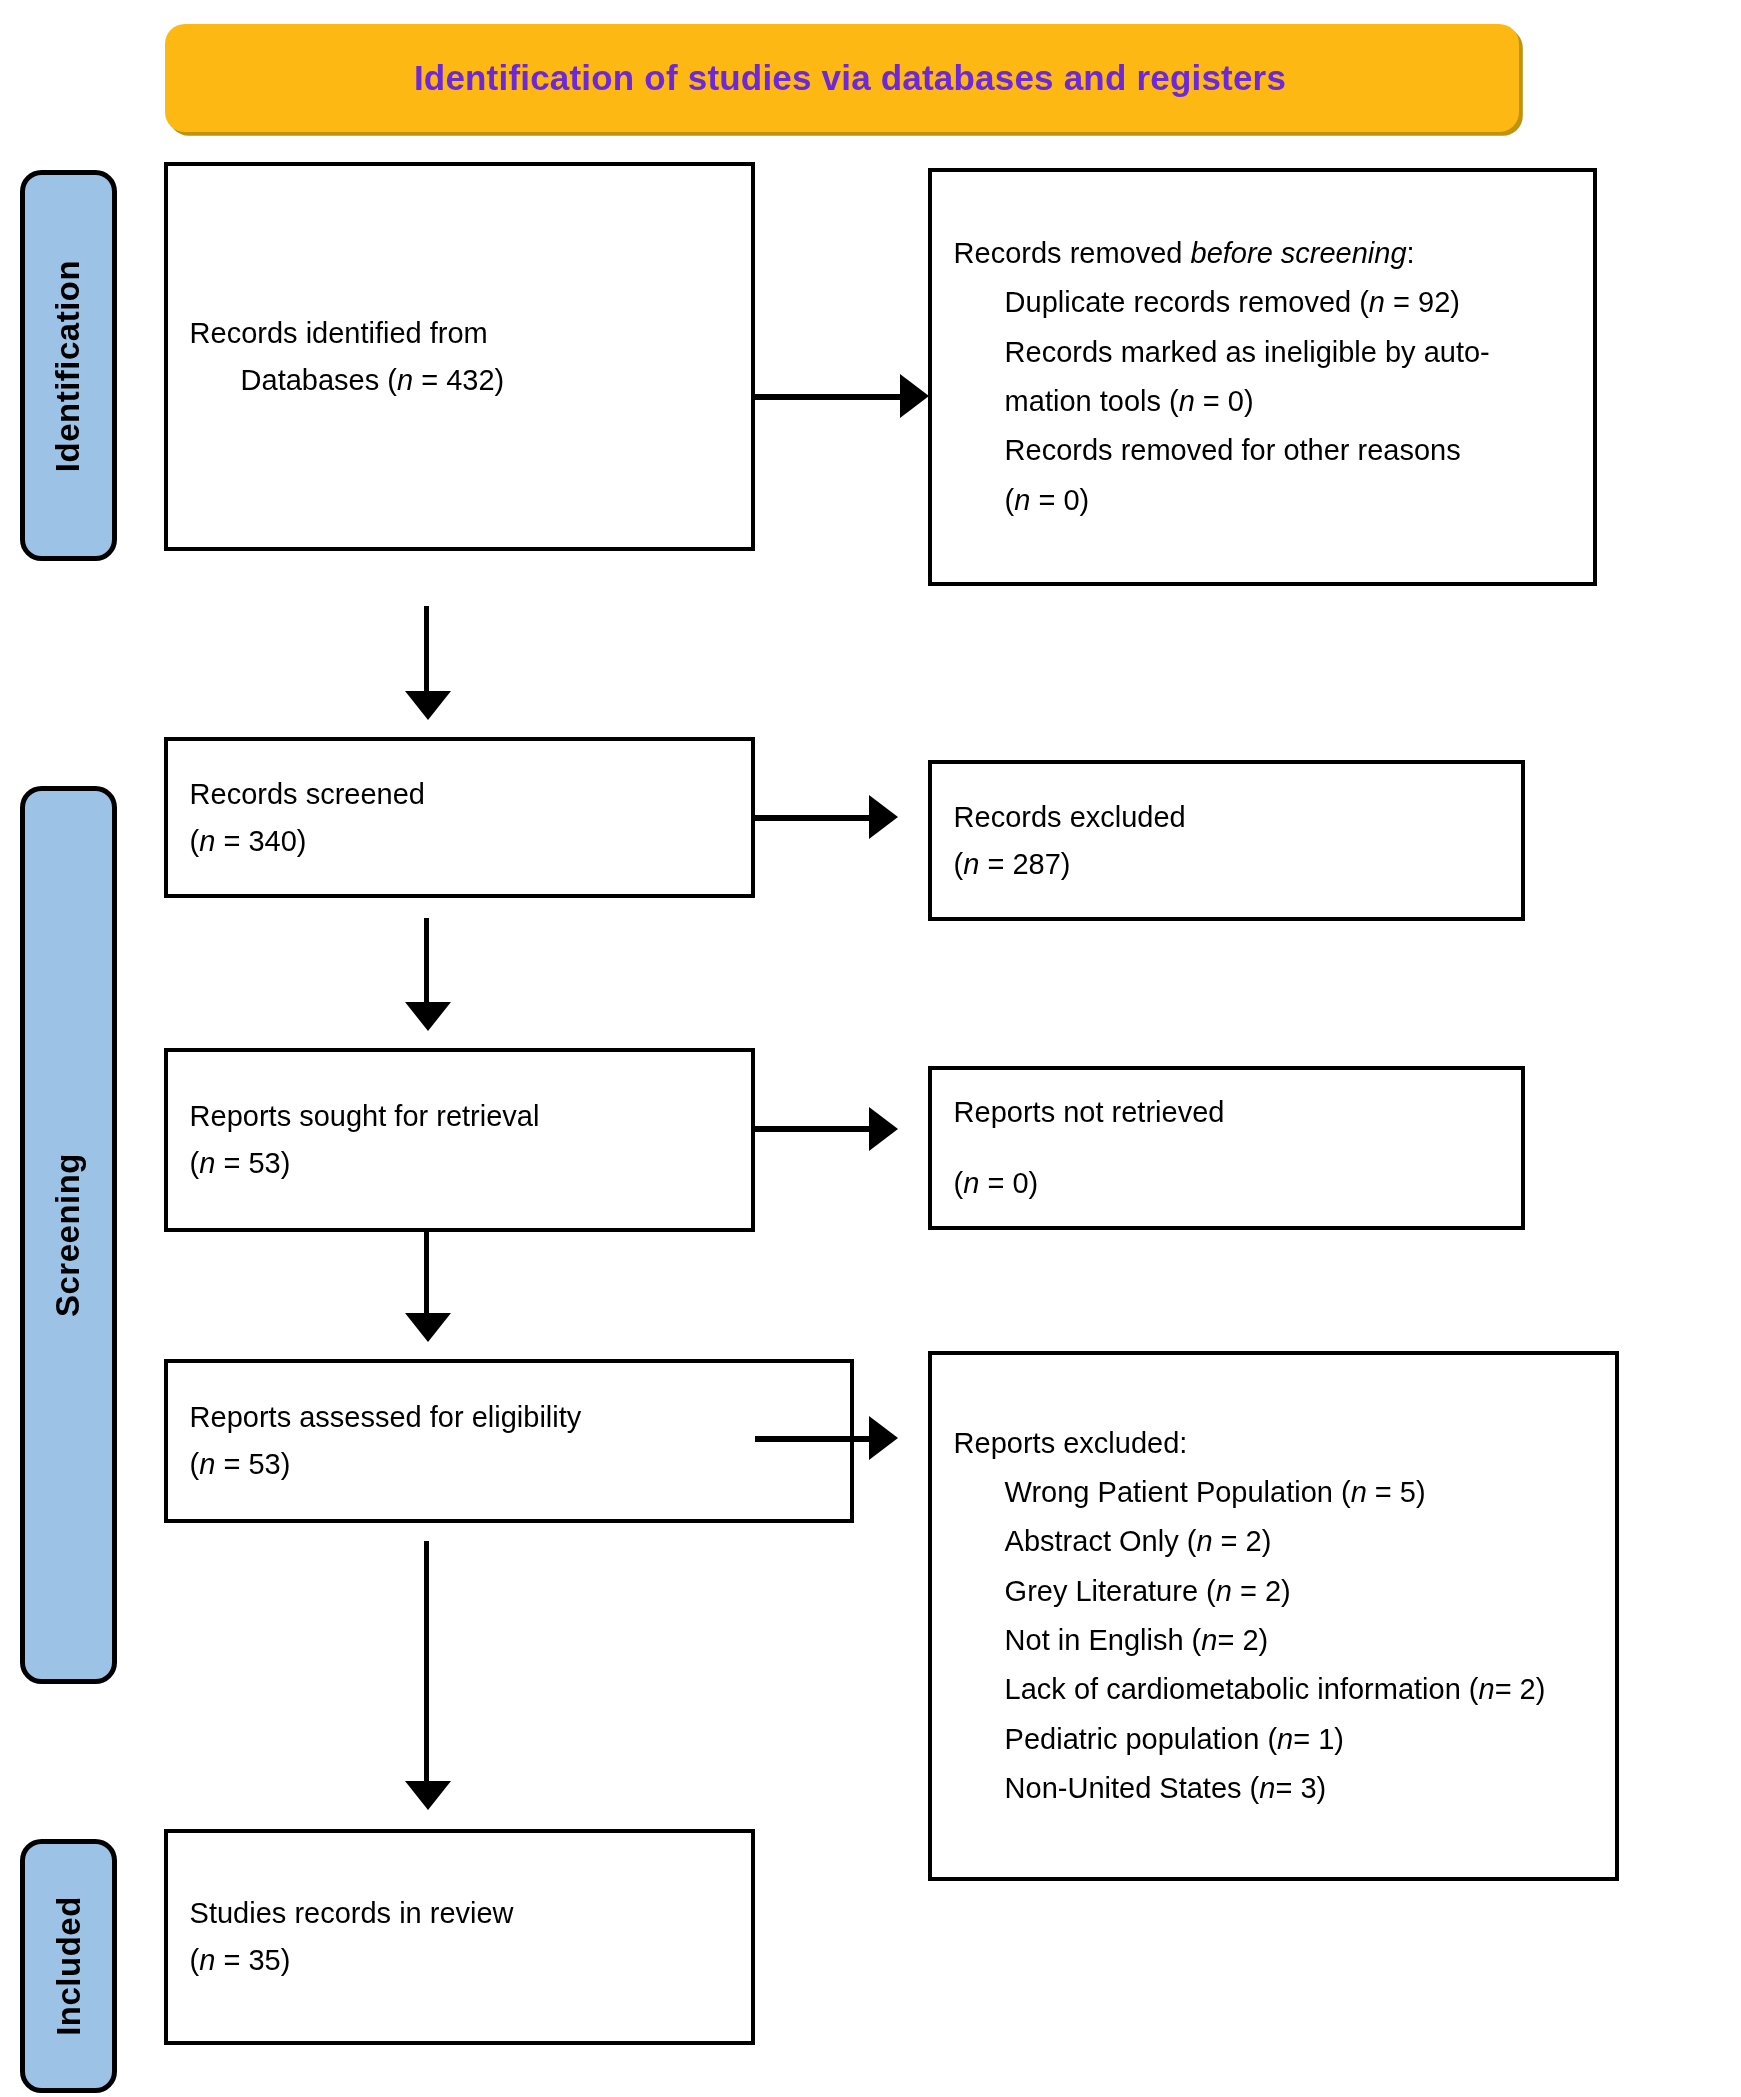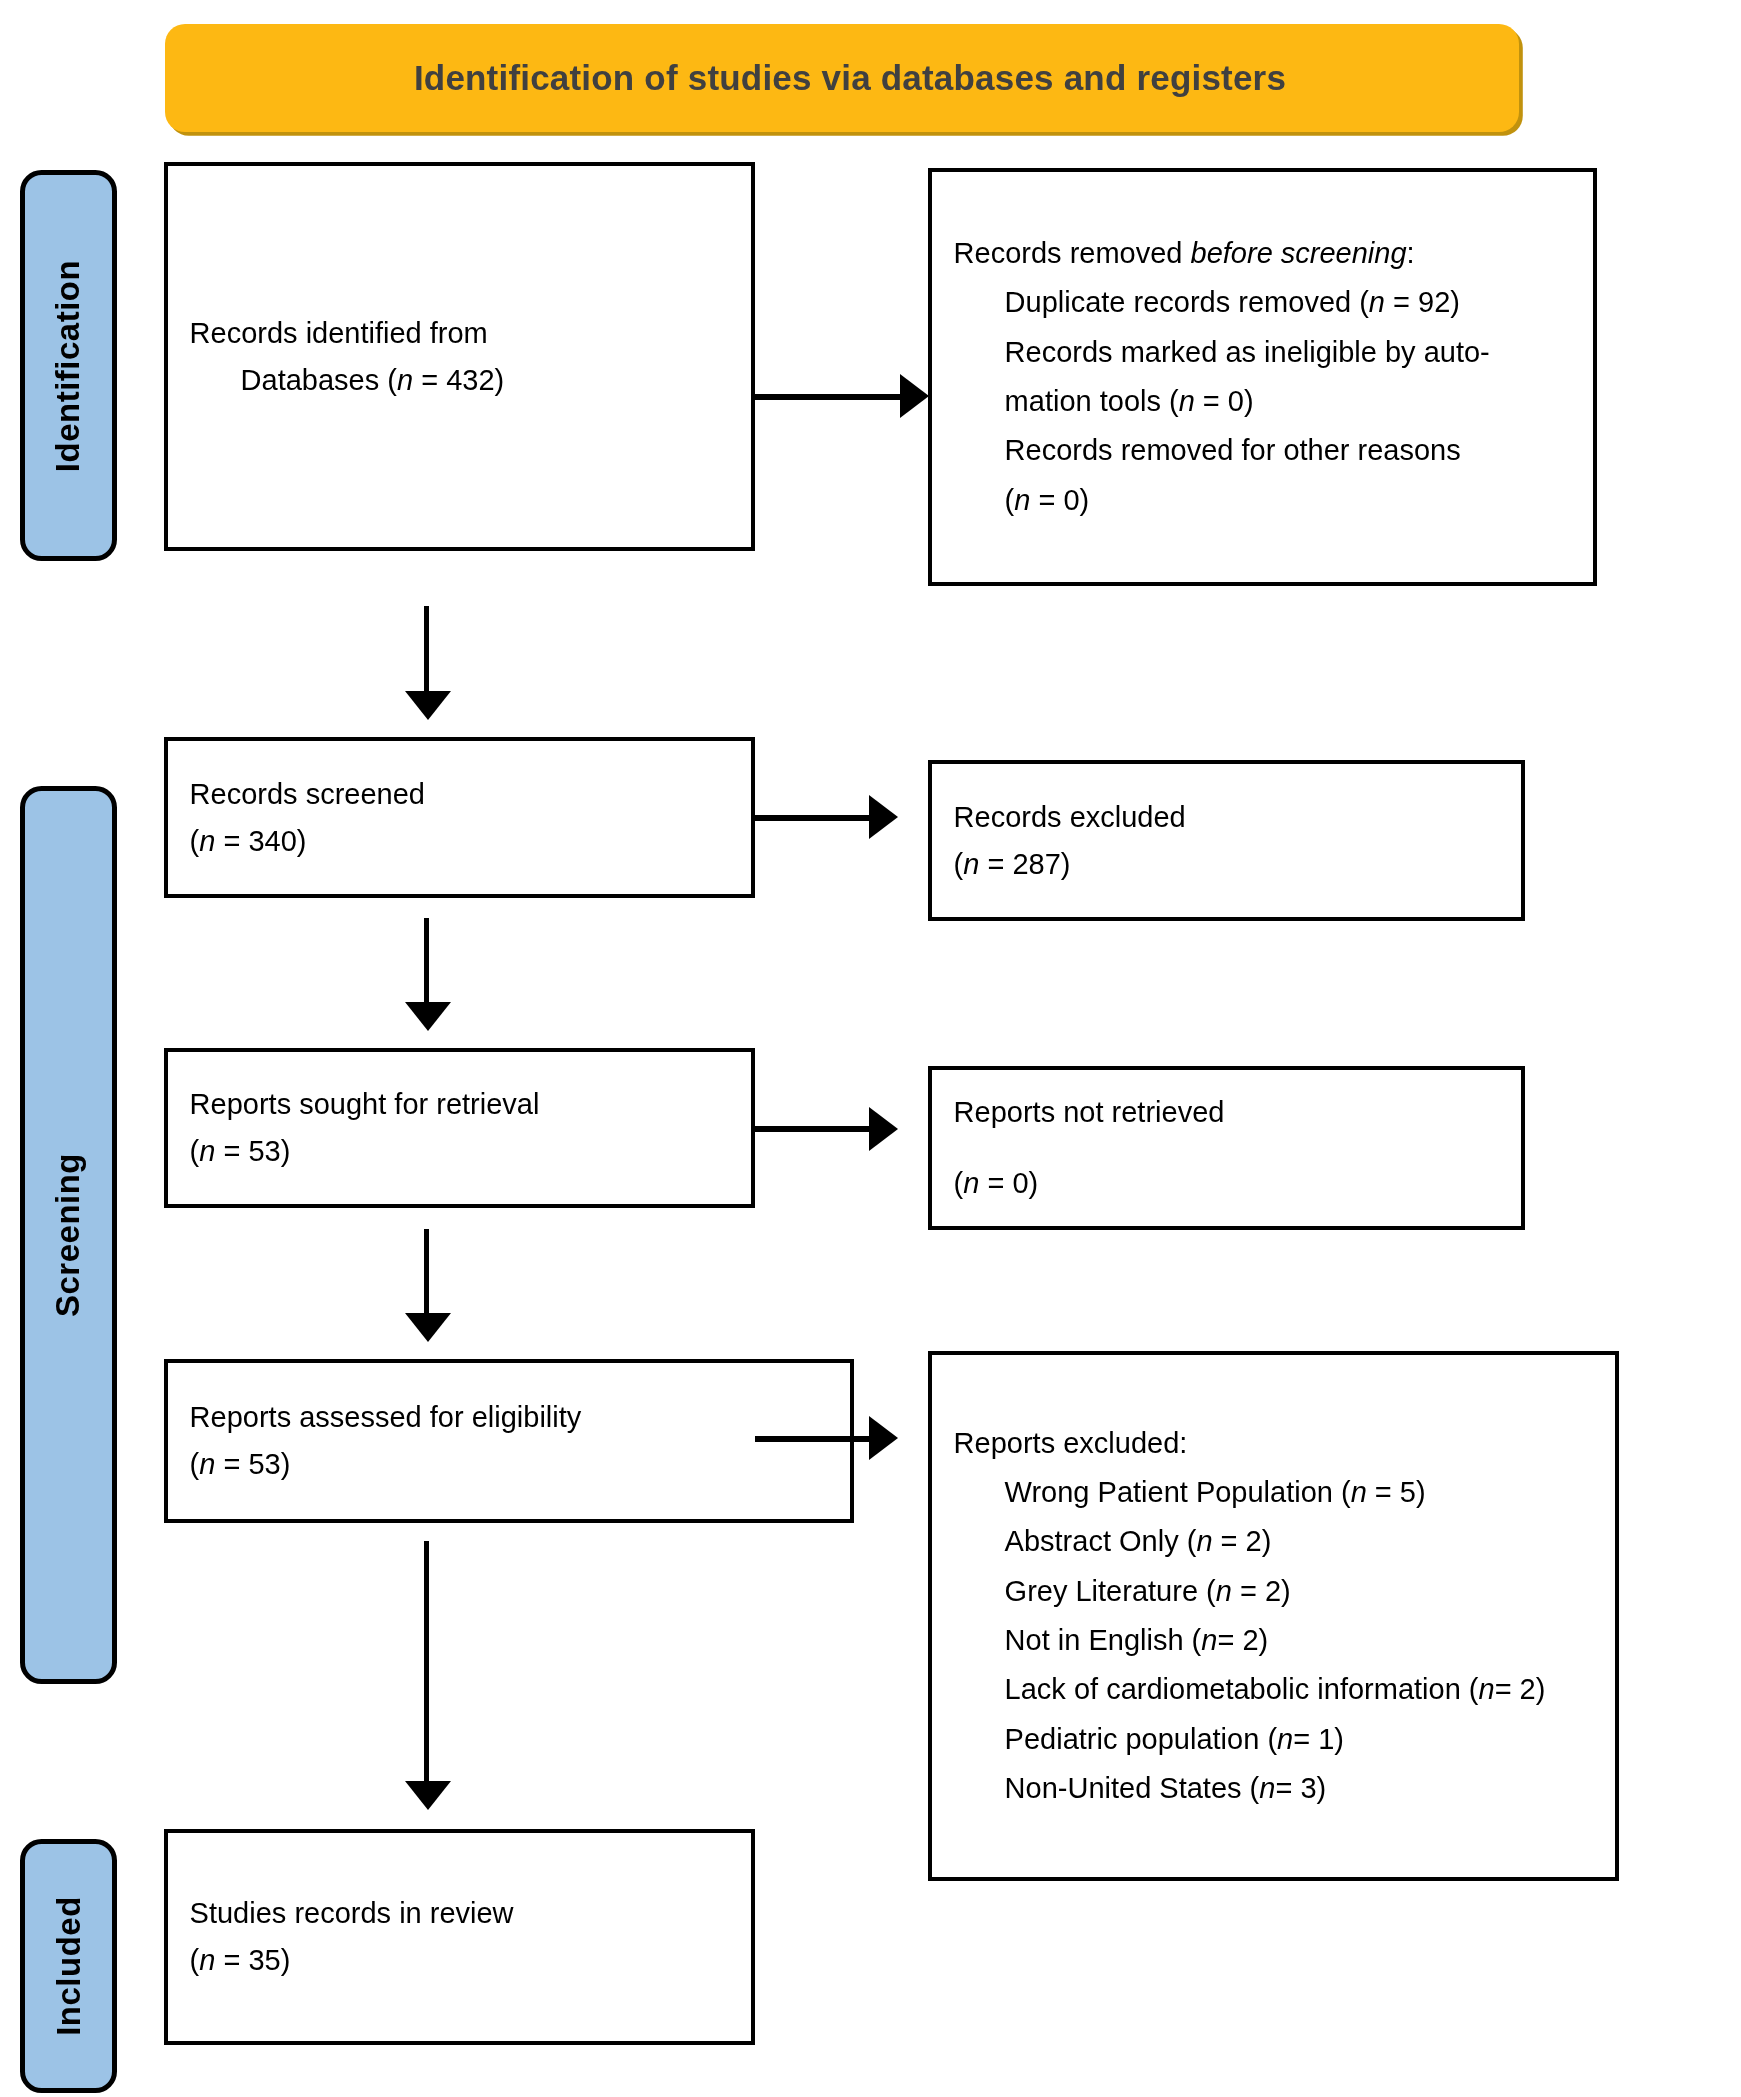--- a/index.html
+++ b/index.html
@@ -28,21 +28,21 @@
     background: #FDB813;
     border-radius: 20px;
     box-shadow: 3.8px 3.8px 0 0 rgba(190,140,0,0.95);
     display: flex;
     align-items: center;
     justify-content: center;
   }
   .banner-text {
     font-size: 35px;
     font-weight: bold;
-    color: #404040;
+    color: #6d28d9;
     letter-spacing: 0.2px;
     margin-left: 16px;
   }
 
   
   .stage {
     position: absolute;
     background: #9CC3E6;
     border: 5.2px solid #000000;
     border-radius: 21.6px;
@@ -86,21 +86,21 @@
     padding-left: 51px;
     text-align: justify;
     text-align-last: left;
   }
   .box i { font-style: italic; }
 
   #box-identified   { left: 164px;  top: 162px;  width: 591px; height: 389px; }
   #box-removed      { left: 928px; top: 162px;  width: 669px; height: 418px; margin-top: 6px; }
   #box-screened     { left: 164px;  top: 737px; width: 591px; height: 161px; }
   #box-excluded     { left: 928px; top: 760px; width: 597px; height: 161px; }
-  #box-sought       { left: 164px;  top: 1048px; width: 591px; height: 160px; }
+  #box-sought       { left: 164px;  top: 1048px; width: 591px; height: 184px; }
   #box-notretrieved { left: 928px; top: 1066px; width: 597px; height: 164px; gap: 24px; }
   #box-assessed     { left: 164px;  top: 1359px; width: 690px; height: 164px; }
   #box-repexcluded  { left: 928px; top: 1351px; width: 691px; height: 530px; }
   #box-included     { left: 164px;  top: 1829px; width: 591px; height: 216px; }
 
   #box-removed p,
   #box-repexcluded p { line-height: 1.70; }
 
   
   .conn { position: absolute; }

